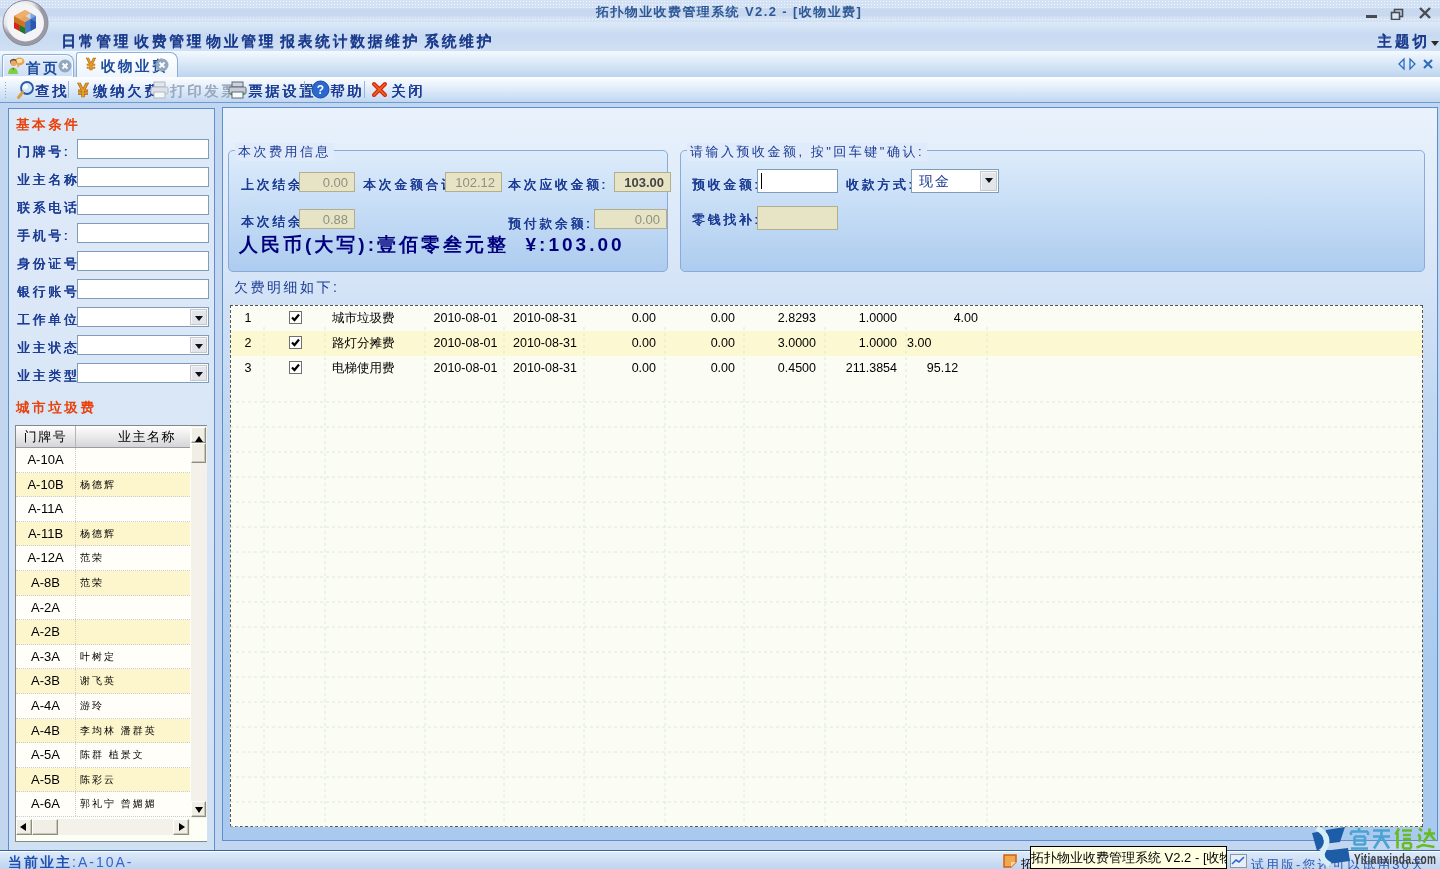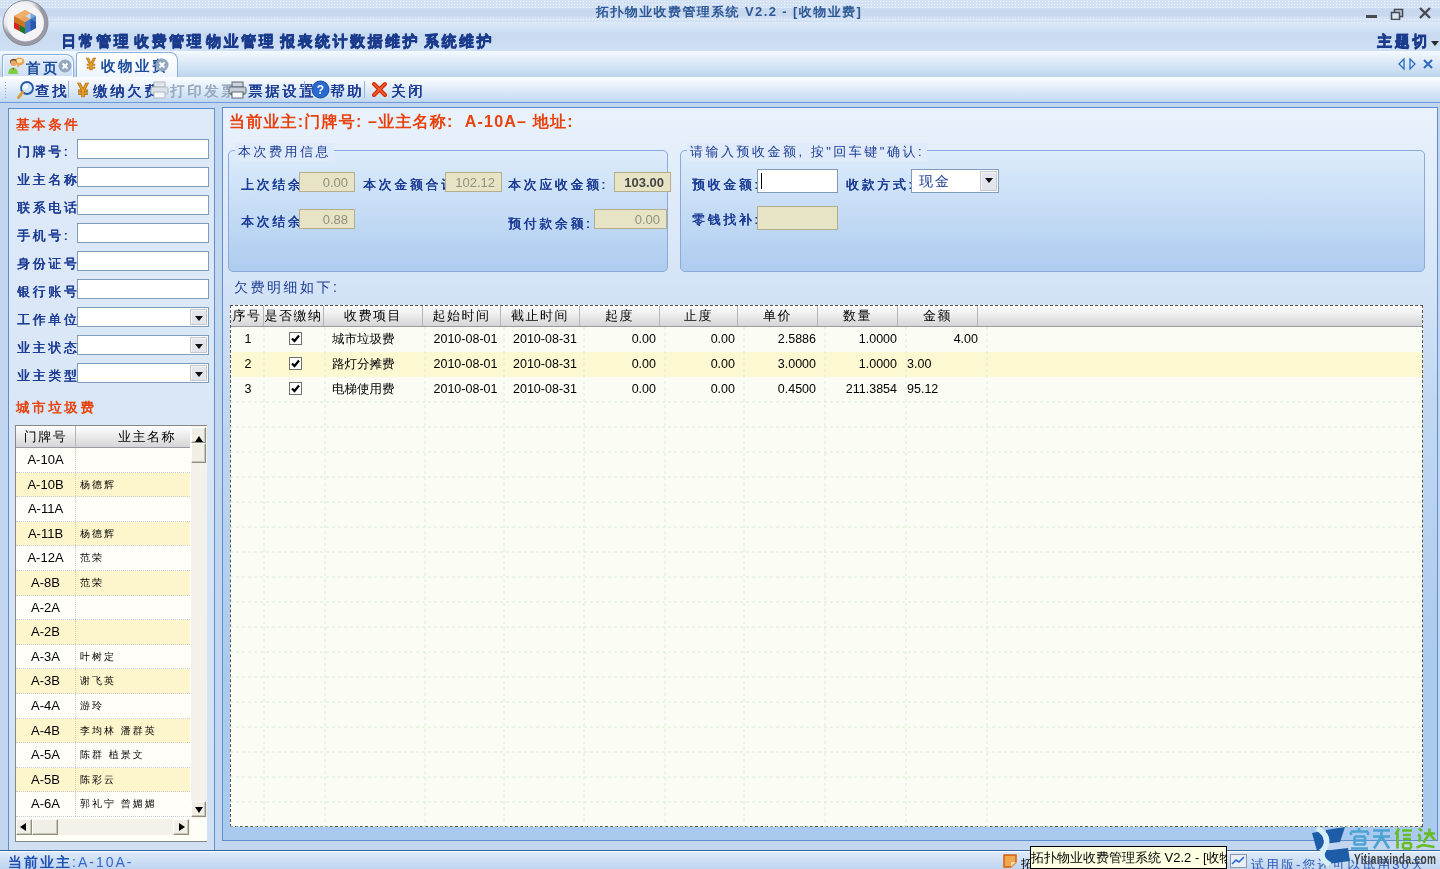--- a/index.html
+++ b/index.html
@@ -1,21 +1,21 @@
 <!DOCTYPE html>
 <html><head>
 <meta charset="utf-8">
 <style>
 *{margin:0;padding:0;box-sizing:border-box}
 html,body{width:1440px;height:869px;overflow:hidden;font-family:"Liberation Sans",sans-serif;background:#c3d6ef;position:relative}
 .abs{position:absolute}
 #titlebar{left:0;top:0;width:1440px;height:22px;background-color:#d3e1f4;background-image:linear-gradient(180deg,rgba(255,255,255,0) 0 36%,rgba(198,214,238,0.85) 40% 74%,rgba(255,255,255,0) 78%),radial-gradient(rgba(255,255,255,0.75) 22%,rgba(255,255,255,0) 27%);background-size:100% 100%,3px 3px}
 #title{left:596px;top:3px;font-size:13px;color:#2d5894;font-weight:bold;transform:scaleY(0.95)}
 #menubar{left:0;top:22px;width:1440px;height:29px;background:linear-gradient(#dcE9f8,#c8daf1 45%,#cfe0f4)}
-.mi{position:absolute;top:10px;font-size:15px;font-weight:bold;color:#1a3a8c;letter-spacing:2.5px;text-shadow:0.5px 0 0 currentColor,0 0.5px 0 currentColor}
+.mi{position:absolute;top:10px;font-size:15px;font-weight:normal;color:#1a3a8c;letter-spacing:2.5px;text-shadow:0.5px 0 0 currentColor,0 0.5px 0 currentColor}
 #tabbar{left:0;top:51px;width:1440px;height:26px;background:linear-gradient(#f4f9fe,#bdd5ef)}
 #toolbar{left:0;top:77px;width:1440px;height:26px;background:linear-gradient(#fdfeff,#cde0f5 80%,#c0d7f1);border-bottom:1px solid #6f9bd4}
 .tbtxt{position:absolute;top:5px;font-size:14.5px;color:#1c3c94;letter-spacing:2.5px;text-shadow:0.4px 0 0 currentColor,0 0.4px 0 currentColor}
 .tbsep{position:absolute;top:4px;width:1px;height:17px;background:#9ab4d4}
 #leftpanel{left:8px;top:108px;width:207px;height:818px;border:1px solid #5e8ecd;background:linear-gradient(#dfeaf8,#cfe0f3)}
 #mainpanel{left:222px;top:107px;width:1216px;height:734px;border:1px solid #5e8ecd;background:linear-gradient(#e9f2fc,#d7e5f7 22%,#c2d8f2 40%,#abcbee 75%,#a9caee 100%)}
 .red{color:#e8410c;font-weight:bold}
 .blu{color:#1c3c94}
 .tin{position:absolute;width:132px;height:20px;background:#fff;border:1px solid #7f9db9}
 .lbl{position:absolute;font-size:13px;color:#1c3c94;letter-spacing:2.6px;text-shadow:0.4px 0 0 currentColor,0 0.4px 0 currentColor}
@@ -257,76 +257,63 @@
   <div class="abs" style="left:0;top:393px;width:174px;height:16px;background:#f3f1ea"></div>
   <div class="sbtn" style="left:0px;top:393px;width:16px;height:16px"></div>
   <div class="abs" style="left:4px;top:397px;border-top:4px solid transparent;border-bottom:4px solid transparent;border-right:6px solid #000"></div>
   <div class="sbtn" style="left:16px;top:393px;width:26px;height:16px"></div>
   <div class="sbtn" style="left:157px;top:393px;width:16px;height:16px"></div>
   <div class="abs" style="left:163px;top:397px;border-top:4px solid transparent;border-bottom:4px solid transparent;border-left:6px solid #000"></div>
 </div>
 </div>
 
 <div class="abs" id="mainpanel">
-<div class="abs red" style="left:6px;top:4px;font-size:16px;letter-spacing:1.2px">当前业主:门牌号: –业主名称:&nbsp;&nbsp;A-10A– 地址:</div>
 
 <div class="gbox" style="left:5px;top:42px;width:440px;height:122px">
   <span class="glabel">本次费用信息</span>
   <div class="lbl" style="left:12px;top:25px">上次结余:</div>
   <div class="rbox" style="left:70px;top:21px;width:56px">0.00</div>
   <div class="lbl" style="left:134px;top:25px">本次金额合计:</div>
   <div class="rbox" style="left:216px;top:21px;width:57px">102.12</div>
   <div class="lbl" style="left:279px;top:25px">本次应收金额:</div>
   <div class="rbox" style="left:385px;top:21px;width:57px;color:#444;font-weight:bold">103.00</div>
   <div class="lbl" style="left:12px;top:62px">本次结余:</div>
   <div class="rbox" style="left:70px;top:58px;width:56px">0.88</div>
   <div class="lbl" style="left:279px;top:64px">预付款余额:</div>
   <div class="rbox" style="left:365px;top:58px;width:73px">0.00</div>
+  <div class="abs" style="left:10px;top:81px;font-size:19px;font-weight:bold;color:#00007e;letter-spacing:3px">人民币(大写):壹佰零叁元整&nbsp;&nbsp;¥:103.00</div>
 </div>
 
 <div class="gbox" style="left:457px;top:42px;width:745px;height:122px">
   <span class="glabel">请输入预收金额, 按"回车键"确认:</span>
   <div class="lbl" style="left:11px;top:25px">预收金额:</div>
   <div class="abs" style="left:76px;top:18px;width:81px;height:24px;background:#fff;border:1px solid #7f9db9">
         <div class="abs" style="left:3px;top:3px;width:1px;height:16px;background:#000"></div>
       </div>
   <div class="lbl" style="left:165px;top:25px">收款方式:</div>
   <div class="abs" style="left:230px;top:18px;width:88px;height:24px;background:#fff;border:1px solid #7f9db9;font-size:14px;color:#1c3c94;letter-spacing:2px;padding:3px 0 0 7px">现金<div class="ddbtn" style="width:17px;height:20px"></div></div>
   <div class="lbl" style="left:11px;top:60px">零钱找补:</div>
   <div class="rbox" style="left:76px;top:55px;width:81px;height:24px"></div>
 </div>
 <div class="abs blu" style="left:11px;top:171px;font-size:14px;letter-spacing:2.5px">欠费明细如下:</div>
 
 <div class="abs" style="left:7px;top:197px;width:1193px;height:522px;border:1px dashed #55554c;background:#fbfdf4">
-  <div style="height:21px;border-bottom:1px solid #9a9aa0;overflow:hidden">
-    <div class="hdrcell" style="width:33px">序号</div>
-    <div class="hdrcell" style="width:60px">是否缴纳</div>
-    <div class="hdrcell" style="width:99px">收费项目</div>
-    <div class="hdrcell" style="width:78px">起始时间</div>
-    <div class="hdrcell" style="width:79px">截止时间</div>
-    <div class="hdrcell" style="width:80px">起度</div>
-    <div class="hdrcell" style="width:78px">止度</div>
-    <div class="hdrcell" style="width:80px">单价</div>
-    <div class="hdrcell" style="width:80px">数量</div>
-    <div class="hdrcell" style="width:80px">金额</div>
-    <div class="hdrcell" style="width:444px;border-right:none"></div>
-  </div>
   <div id="trows">
         <div class="trow" style="background:#fbfdf4">
           <span class="tcell" style="left:0;width:34px;text-align:center">1</span>
           <span class="tcell" style="left:34px;width:61px;text-align:center;padding-top:5px;line-height:normal"><svg width="13" height="13" viewBox="0 0 13 13">
               <rect x="0.5" y="0.5" width="12" height="12" fill="#fff" stroke="#707070"></rect>
               <path d="M3 6.5 L5.5 9 L10 3.5" stroke="#000" stroke-width="2.2" fill="none"></path>
             </svg></span>
           <span class="tcell" style="left:101px;width:94px">城市垃圾费</span>
           <span class="tcell" style="left:195px;width:79px;text-align:center">2010-08-01</span>
           <span class="tcell" style="left:274px;width:80px;text-align:center">2010-08-31</span>
           <span class="tcell" style="left:354px;width:71px;text-align:right">0.00</span>
           <span class="tcell" style="left:435px;width:69px;text-align:right">0.00</span>
-          <span class="tcell" style="left:514px;width:71px;text-align:right">2.5886</span>
+          <span class="tcell" style="left:514px;width:71px;text-align:right">2.8293</span>
           <span class="tcell" style="left:595px;width:71px;text-align:right">1.0000</span>
           <span class="tcell" style="left:676px;width:71px;text-align:right">4.00</span>
         </div>
         <div class="trow" style="background:#fcf8d2">
           <span class="tcell" style="left:0;width:34px;text-align:center">2</span>
           <span class="tcell" style="left:34px;width:61px;text-align:center;padding-top:5px;line-height:normal"><svg width="13" height="13" viewBox="0 0 13 13">
               <rect x="0.5" y="0.5" width="12" height="12" fill="#fff" stroke="#707070"></rect>
               <path d="M3 6.5 L5.5 9 L10 3.5" stroke="#000" stroke-width="2.2" fill="none"></path>
             </svg></span>
           <span class="tcell" style="left:101px;width:94px">路灯分摊费</span>
@@ -344,21 +331,21 @@
               <rect x="0.5" y="0.5" width="12" height="12" fill="#fff" stroke="#707070"></rect>
               <path d="M3 6.5 L5.5 9 L10 3.5" stroke="#000" stroke-width="2.2" fill="none"></path>
             </svg></span>
           <span class="tcell" style="left:101px;width:94px">电梯使用费</span>
           <span class="tcell" style="left:195px;width:79px;text-align:center">2010-08-01</span>
           <span class="tcell" style="left:274px;width:80px;text-align:center">2010-08-31</span>
           <span class="tcell" style="left:354px;width:71px;text-align:right">0.00</span>
           <span class="tcell" style="left:435px;width:69px;text-align:right">0.00</span>
           <span class="tcell" style="left:514px;width:71px;text-align:right">0.4500</span>
           <span class="tcell" style="left:595px;width:71px;text-align:right">211.3854</span>
-          <span class="tcell" style="left:676px;width:71px;text-align:left">95.12</span>
+          <span class="tcell" style="left:676px;width:71px;text-align:center">95.12</span>
         </div>
       </div>
   <svg class="abs" style="left:-1px;top:21px;pointer-events:none" width="1191" height="500" viewBox="0 0 1191 500" id="gridsvg">
         <line x1="34" y1="0" x2="34" y2="500" stroke="#dcead6" stroke-width="1" stroke-dasharray="3 3"></line>
         <line x1="95" y1="0" x2="95" y2="500" stroke="#dcead6" stroke-width="1" stroke-dasharray="3 3"></line>
         <line x1="195" y1="0" x2="195" y2="500" stroke="#dcead6" stroke-width="1" stroke-dasharray="3 3"></line>
         <line x1="274" y1="0" x2="274" y2="500" stroke="#dcead6" stroke-width="1" stroke-dasharray="3 3"></line>
         <line x1="354" y1="0" x2="354" y2="500" stroke="#dcead6" stroke-width="1" stroke-dasharray="3 3"></line>
         <line x1="435" y1="0" x2="435" y2="500" stroke="#dcead6" stroke-width="1" stroke-dasharray="3 3"></line>
         <line x1="514" y1="0" x2="514" y2="500" stroke="#dcead6" stroke-width="1" stroke-dasharray="3 3"></line>

